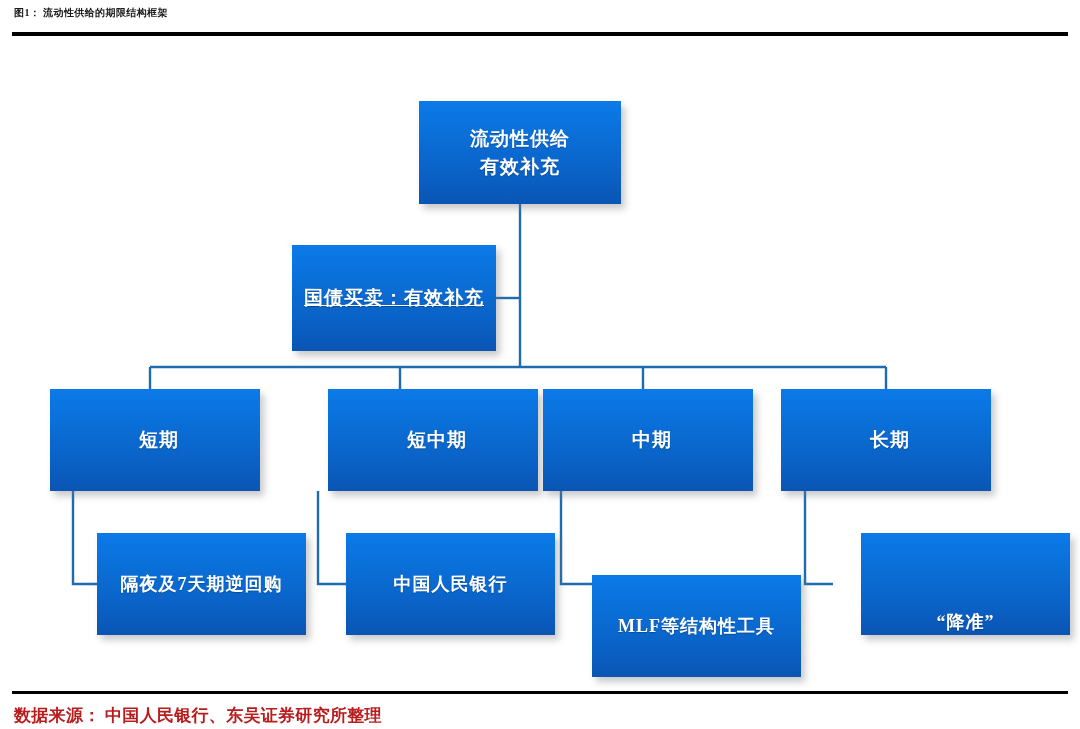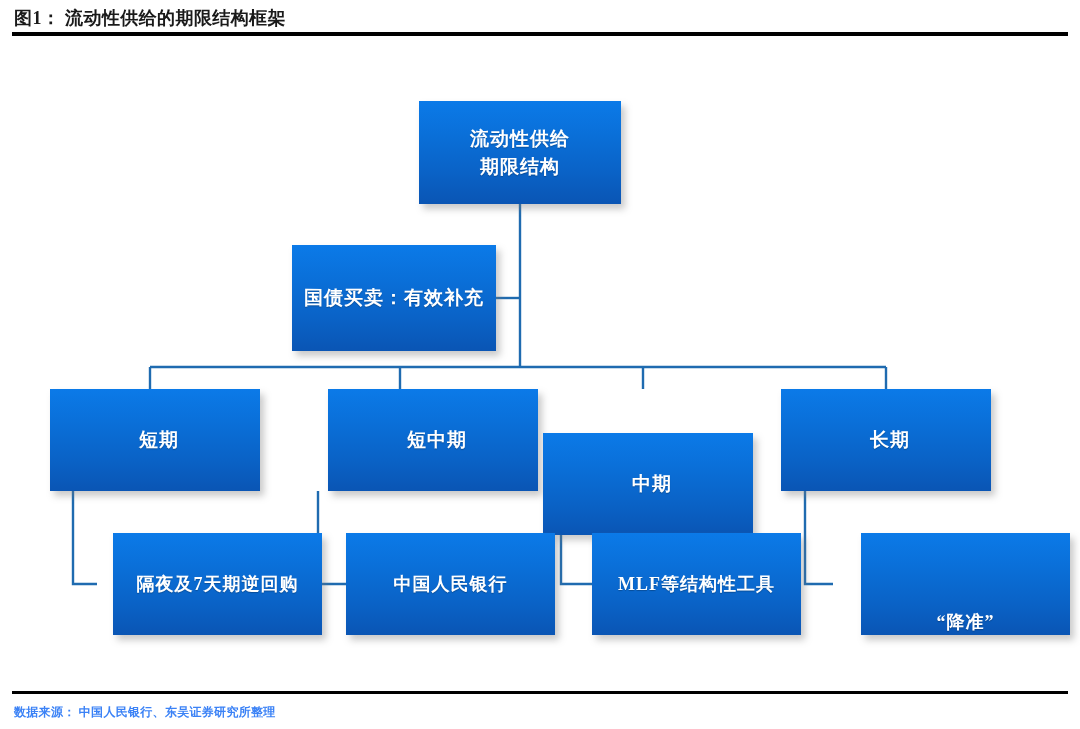--- a/index.html
+++ b/index.html
@@ -14,21 +14,21 @@
     font-family: "Liberation Serif", "DejaVu Serif", serif;
     overflow: hidden;
     position: relative;
   }
 
   
   .exhibit-title {
     position: absolute;
     left: 14px;
     top: 6px;
-    font-size: 18px;
+    font-size: 10px;
     font-weight: bold;
     color: #1a1a1a;
     letter-spacing: 0.4px;
     white-space: nowrap;
   }
   .rule-top {
     position: absolute;
     left: 12px;
     top: 32px;
     width: 1056px;
@@ -40,23 +40,23 @@
     left: 12px;
     top: 691px;
     width: 1056px;
     height: 3px;
     background: #000000;
   }
   .source-note {
     position: absolute;
     left: 14px;
     top: 704px;
-    font-size: 12px;
+    font-size: 17px;
     font-weight: bold;
-    color: #3b82f6;
+    color: #b91c1c;
     letter-spacing: 0.3px;
     white-space: nowrap;
   }
 
   
   .diagram {
     position: absolute;
     left: 0;
     top: 40px;
     width: 1080px;
@@ -90,32 +90,32 @@
     background: linear-gradient(180deg, #0b7ae8 0%, #0a6fd8 34%, #0a62c6 70%, #0a55b4 100%);
     box-shadow: 4px 5px 7px rgba(120, 120, 120, 0.40);
     text-shadow: 0 1px 1px rgba(0, 0, 0, 0.25);
     line-height: 1.45;
   }
   .node .line {
     display: block;
   }
 
   .node-root      { left: 419px; top: 61px;  width: 202px; height: 103px; font-size: 19px; }
-  .node-aux       { left: 292px; top: 205px; width: 204px; height: 106px; font-size: 19px; }
+  .node-aux       { left: 292px; top: 205px; width: 204px; height: 106px; font-size: 19px; text-decoration: underline; }
 
   .node-tier3     { top: 349px; width: 210px; height: 102px; font-size: 19px; padding-left: 8px; }
   .node-t3-1      { left: 50px;  }
   .node-t3-2      { left: 328px; }
-  .node-t3-3      { left: 543px; margin-top: 44px; }
+  .node-t3-3      { left: 543px; }
   .node-t3-4      { left: 781px; text-align: center; }
 
   .node-tier4     { top: 493px; width: 209px; height: 102px; font-size: 18px; }
-  .node-t4-1      { left: 97px; margin-left: 16px;  }
+  .node-t4-1      { left: 97px;  }
   .node-t4-2      { left: 346px; }
-  .node-t4-3      { left: 592px; }
+  .node-t4-3      { left: 592px; margin-top: 42px; }
   .node-t4-4      { left: 861px; justify-content: flex-end; }
 </style>
 </head>
 <body>
 
 <div class="exhibit-title">图1： 流动性供给的期限结构框架</div>
 
 <div class="rule-top"></div>
 
 <div class="diagram">
@@ -136,21 +136,21 @@
 
       <path d="M 73 451 L 73 544 L 97 544"></path>
       <path d="M 318 451 L 318 544 L 346 544"></path>
       <path d="M 561 451 L 561 544 L 592 544"></path>
       <path d="M 805 451 L 805 544 L 833 544"></path>
     </g>
   </svg>
 
   <div class="node node-root">
     <span class="line">流动性供给</span>
-    <span class="line">期限结构</span>
+    <span class="line">有效补充</span>
   </div>
 
   <div class="node node-aux">
     <span class="line">国债买卖：有效补充</span>
   </div>
 
   <div class="node node-tier3 node-t3-1">
     <span class="line">短期</span>
   </div>
   <div class="node node-tier3 node-t3-2">

